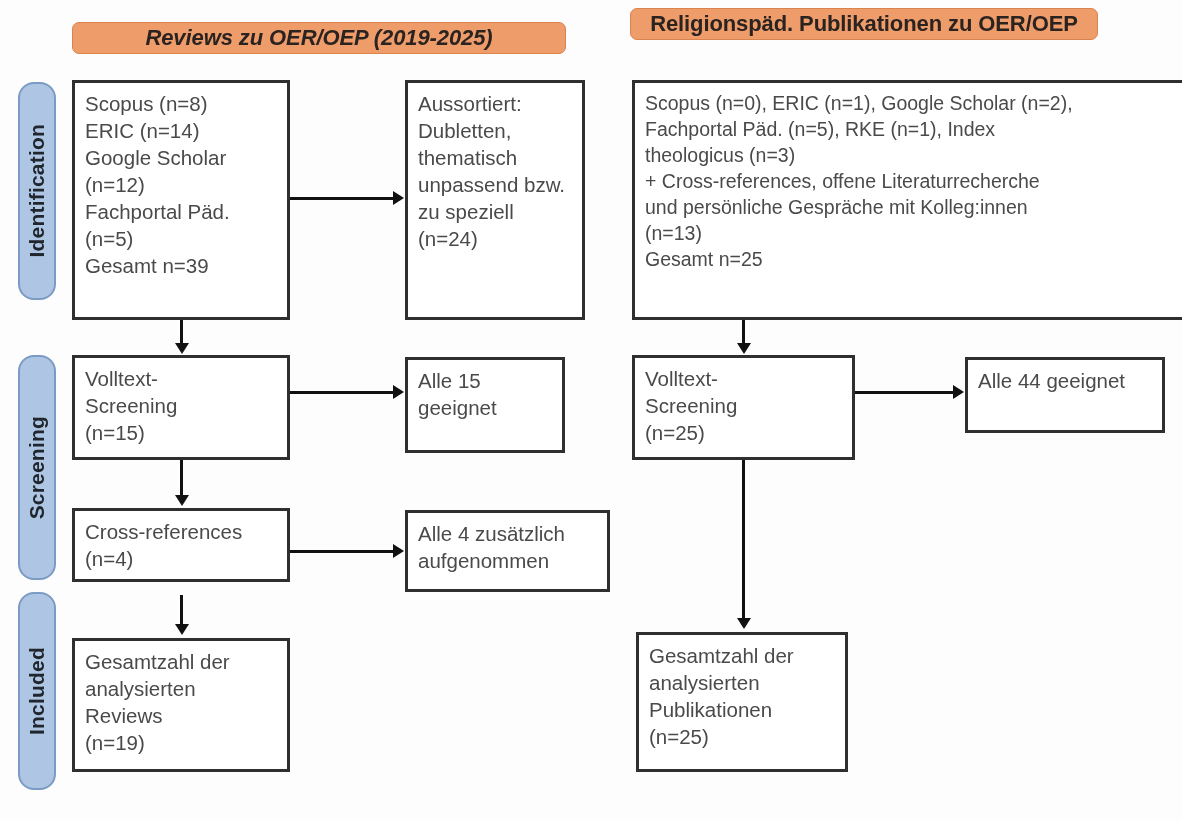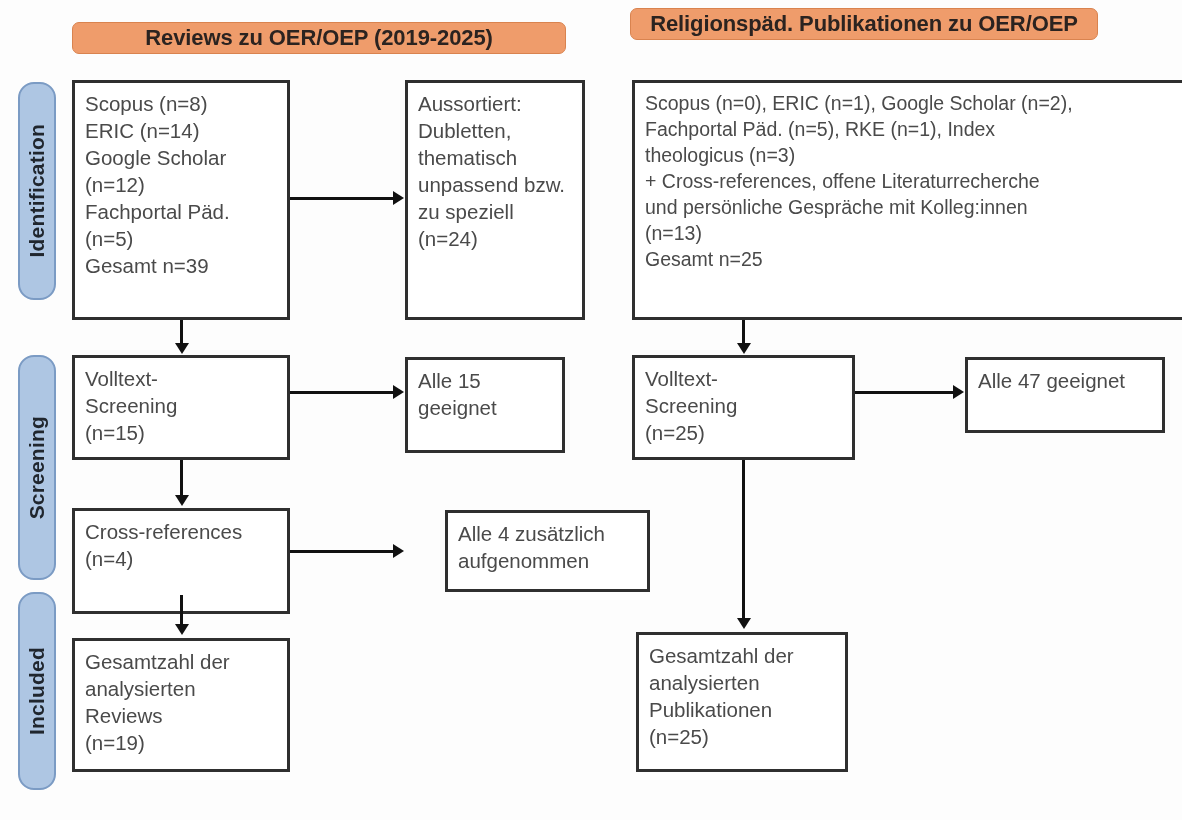--- a/index.html
+++ b/index.html
@@ -108,21 +108,21 @@
   </div>
 
   <div class="phase-pill" style="left:18px; top:355px; width:38px; height:225px;">
     <span class="phase-label">Screening</span>
   </div>
 
   <div class="phase-pill" style="left:18px; top:592px; width:38px; height:198px;">
     <span class="phase-label">Included</span>
   </div>
 
-  <div class="col-header" style="left:72px; top:22px; width:494px; height:32px;">
+  <div class="col-header" style="left:72px; top:22px; width:494px; height:32px;font-style:italic;">
     <span>Reviews zu OER/OEP (2019-2025)</span>
   </div>
 
   <div class="col-header" style="left:630px; top:8px; width:468px; height:32px;">
     <span>Religionspäd. Publikationen zu OER/OEP</span>
   </div>
 
   <div class="flow-box" style="left:72px; top:80px; width:218px; height:240px;">Scopus (n=8)
 ERIC (n=14)
 Google Scholar
@@ -149,24 +149,24 @@
 (n=15)</div>
 
   <div class="flow-box" style="left:405px; top:357px; width:160px; height:96px;">Alle 15 geeignet</div>
 
   <div class="conn-h" style="left:290px; top:391px; width:105px;"></div>
   <div class="arrow-right" style="left:393px; top:385px;"></div>
 
   <div class="conn-v" style="left:180px; top:460px; width:3px; height:37px;"></div>
   <div class="arrow-down" style="left:174.5px; top:495px;"></div>
 
-  <div class="flow-box" style="left:72px; top:508px; width:218px; height:106px;">Cross-references
+  <div class="flow-box" style="left:72px; top:508px; width:218px; height:74px;">Cross-references
 (n=4)</div>
 
-  <div class="flow-box" style="left:405px; top:510px; width:205px; height:82px;margin-left:40px;">Alle 4 zusätzlich
+  <div class="flow-box" style="left:405px; top:510px; width:205px; height:82px;">Alle 4 zusätzlich
 aufgenommen</div>
 
   <div class="conn-h" style="left:290px; top:550px; width:105px;"></div>
   <div class="arrow-right" style="left:393px; top:544px;"></div>
 
   <div class="conn-v" style="left:180px; top:595px; width:3px; height:30px;"></div>
   <div class="arrow-down" style="left:174.5px; top:624px;"></div>
 
   <div class="flow-box" style="left:72px; top:638px; width:218px; height:134px;">Gesamtzahl der
 analysierten
@@ -181,21 +181,21 @@
 (n=13)
 Gesamt n=25</div>
 
   <div class="conn-v" style="left:742px; top:320px; width:3px; height:25px;"></div>
   <div class="arrow-down" style="left:736.5px; top:343px;"></div>
 
   <div class="flow-box" style="left:632px; top:355px; width:223px; height:105px;">Volltext-
 Screening
 (n=25)</div>
 
-  <div class="flow-box" style="left:965px; top:357px; width:200px; height:76px;">Alle 47 geeignet</div>
+  <div class="flow-box" style="left:965px; top:357px; width:200px; height:76px;">Alle 44 geeignet</div>
 
   <div class="conn-h" style="left:855px; top:391px; width:100px;"></div>
   <div class="arrow-right" style="left:953px; top:385px;"></div>
 
   <div class="conn-v" style="left:742px; top:460px; width:3px; height:160px;"></div>
   <div class="arrow-down" style="left:736.5px; top:618px;"></div>
 
   <div class="flow-box" style="left:636px; top:632px; width:212px; height:140px;">Gesamtzahl der
 analysierten
 Publikationen

